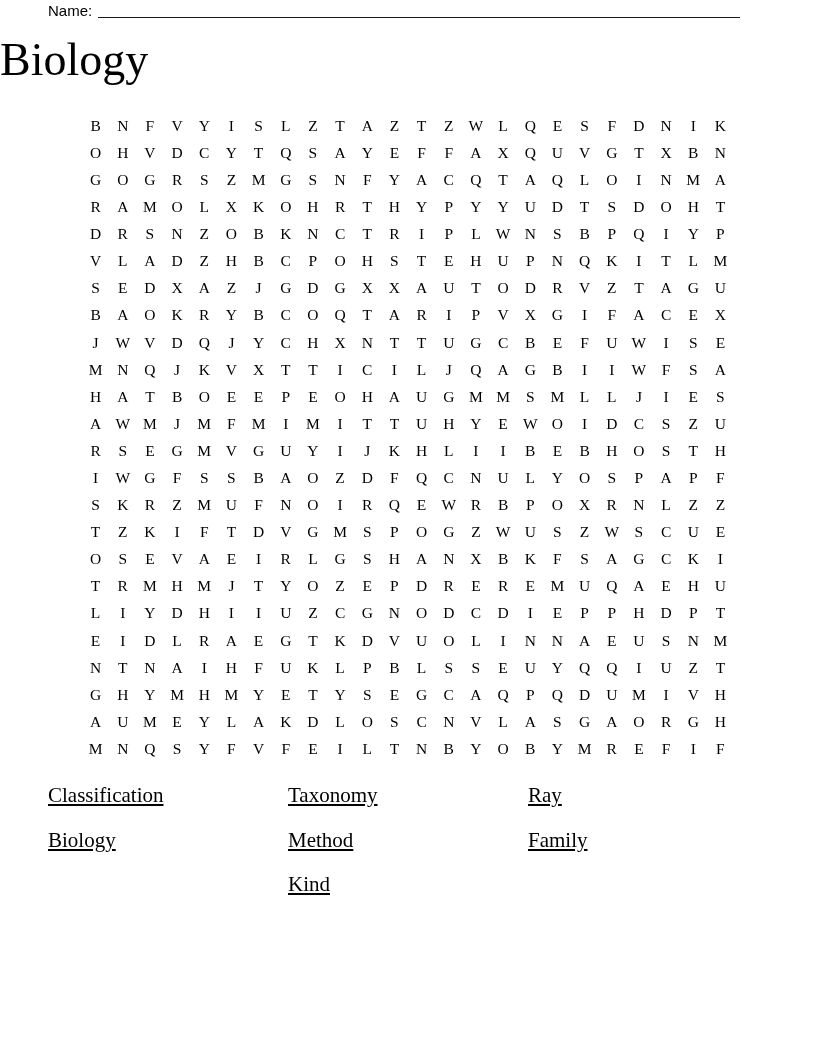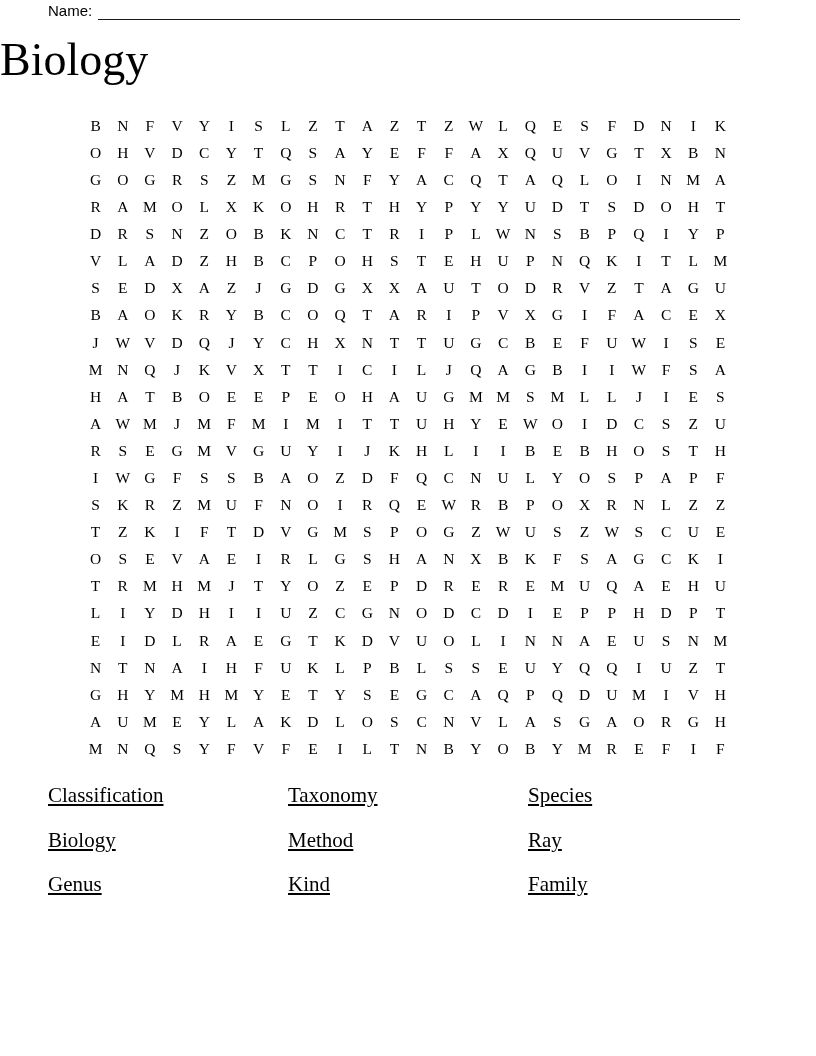--- a/index.html
+++ b/index.html
@@ -12,21 +12,21 @@
     color: #000000;
   }
 
   
   .name-row {
     position: absolute;
     left: 48px;
     top: 1px;
     width: 692px;
     display: flex;
-    align-items: flex-end;
+    align-items: flex-start;
     font-family: "Liberation Sans", sans-serif;
     font-size: 15px;
     line-height: 19px;
   }
   .name-line {
     flex: 1 1 auto;
     height: 17px;
     margin-left: 6px;
     border-bottom: 1px solid #1a1a1a;
   }
@@ -671,25 +671,23 @@
     <span class="ws-cell">E</span>
     <span class="ws-cell">F</span>
     <span class="ws-cell">I</span>
     <span class="ws-cell">F</span>
   </div>
 
 <div class="word-list">
     <div class="word-col">
       <div class="word-item">Classification</div>
       <div class="word-item">Biology</div>
-      <div class="word-item">Genus</div>
     </div>
     <div class="word-col">
       <div class="word-item">Taxonomy</div>
       <div class="word-item">Method</div>
       <div class="word-item">Kind</div>
     </div>
     <div class="word-col">
-      <div class="word-item">Species</div>
       <div class="word-item">Ray</div>
       <div class="word-item">Family</div>
     </div>
   </div>
 
 </body></html>

